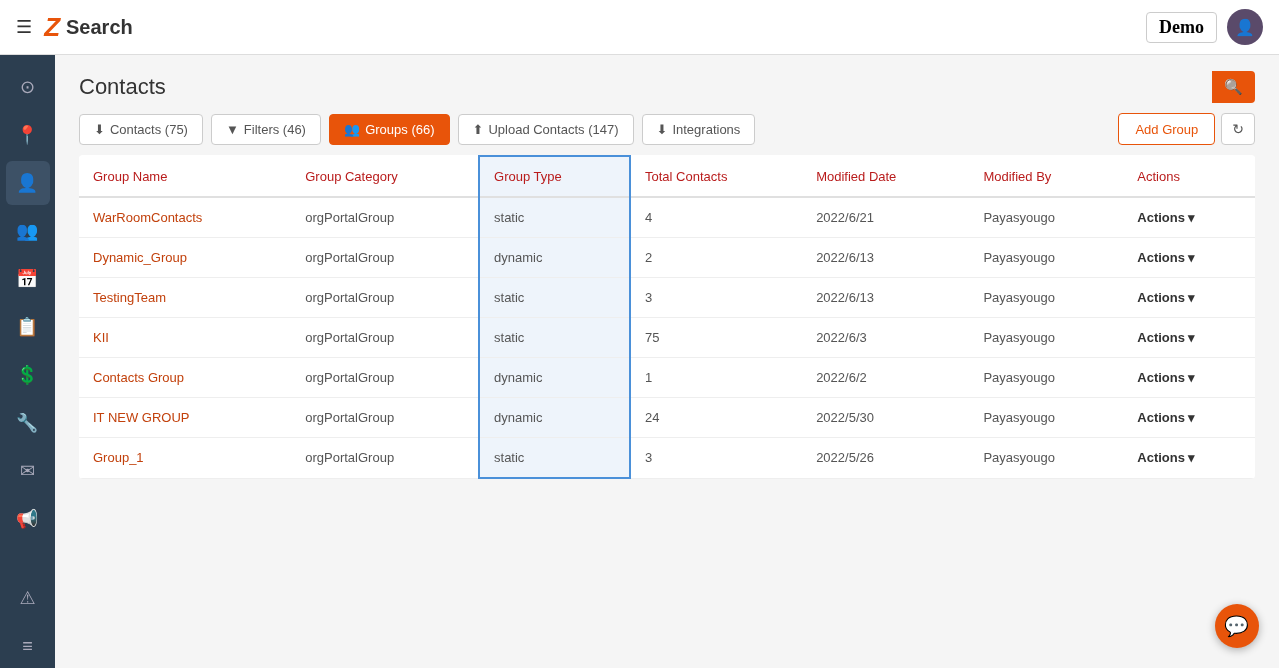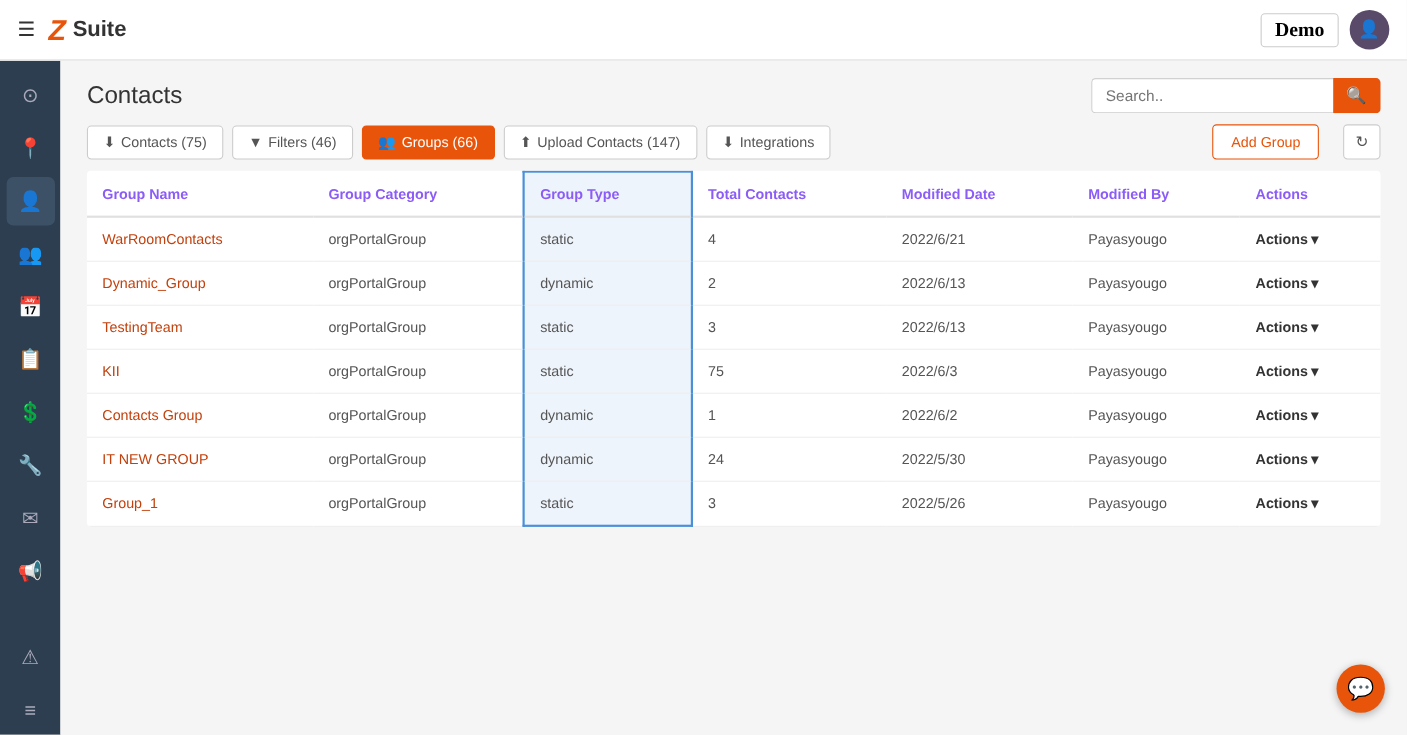--- a/index.html
+++ b/index.html
@@ -129,21 +129,21 @@
       font-size: 13px;
       color: #555;
       display: flex; align-items: center; gap: 5px;
     }
     .tab-btn.active {
       background: #e8540a;
       color: #fff;
       border-color: #e8540a;
     }
 
-    .toolbar-right { margin-left: auto; display: flex; gap: 22px; }
+    .toolbar-right { margin-left: auto; display: flex; gap: 6px; }
     .add-group-btn {
       border: 1px solid #e8540a;
       background: #fff;
       color: #e8540a;
       border-radius: 4px;
       padding: 7px 16px;
       cursor: pointer;
       font-size: 13px;
     }
     .refresh-btn {
@@ -169,22 +169,22 @@
       background: #fff;
       border-radius: 4px;
       overflow: hidden;
     }
     thead tr {
       border-bottom: 2px solid #e0e0e0;
     }
     thead th {
       text-align: left;
       padding: 12px 14px;
-      font-weight: bold;
-      color: #8b5cf6;
+      font-weight: normal;
+      color: #b91c1c;
       font-size: 13px;
       background: #fff;
     }
     tbody tr {
       border-bottom: 1px solid #eee;
     }
     tbody td {
       padding: 12px 14px;
       font-size: 13px;
       color: #555;
@@ -232,21 +232,21 @@
     }
   </style>
 </head>
 <body>
 
 <div class="topbar">
   <div class="topbar-left">
     <span class="hamburger">☰</span>
     <div class="logo">
       <span class="logo-z">Z</span>
-      <span class="logo-suite">Suite</span>
+      <span class="logo-suite">Search</span>
     </div>
   </div>
   <div class="topbar-right">
     <div class="demo-badge">Demo</div>
     <div class="avatar">👤</div>
   </div>
 </div>
 
 <div class="main-layout">
 
@@ -264,21 +264,20 @@
     <div class="sidebar-spacer"></div>
     <div class="sidebar-item">⚠</div>
     <div class="sidebar-item">≡</div>
   </div>
 
   <div class="content">
 
     <div class="page-header">
       <h1 class="page-title">Contacts</h1>
       <div class="search-bar">
-        <input class="search-input" type="text" placeholder="Search.." style="">
         <button class="search-btn">🔍</button>
       </div>
     </div>
 
     <div class="toolbar">
       <button class="tab-btn">
         <span>⬇</span>
         <span>Contacts (75)</span>
       </button>
       <button class="tab-btn">

